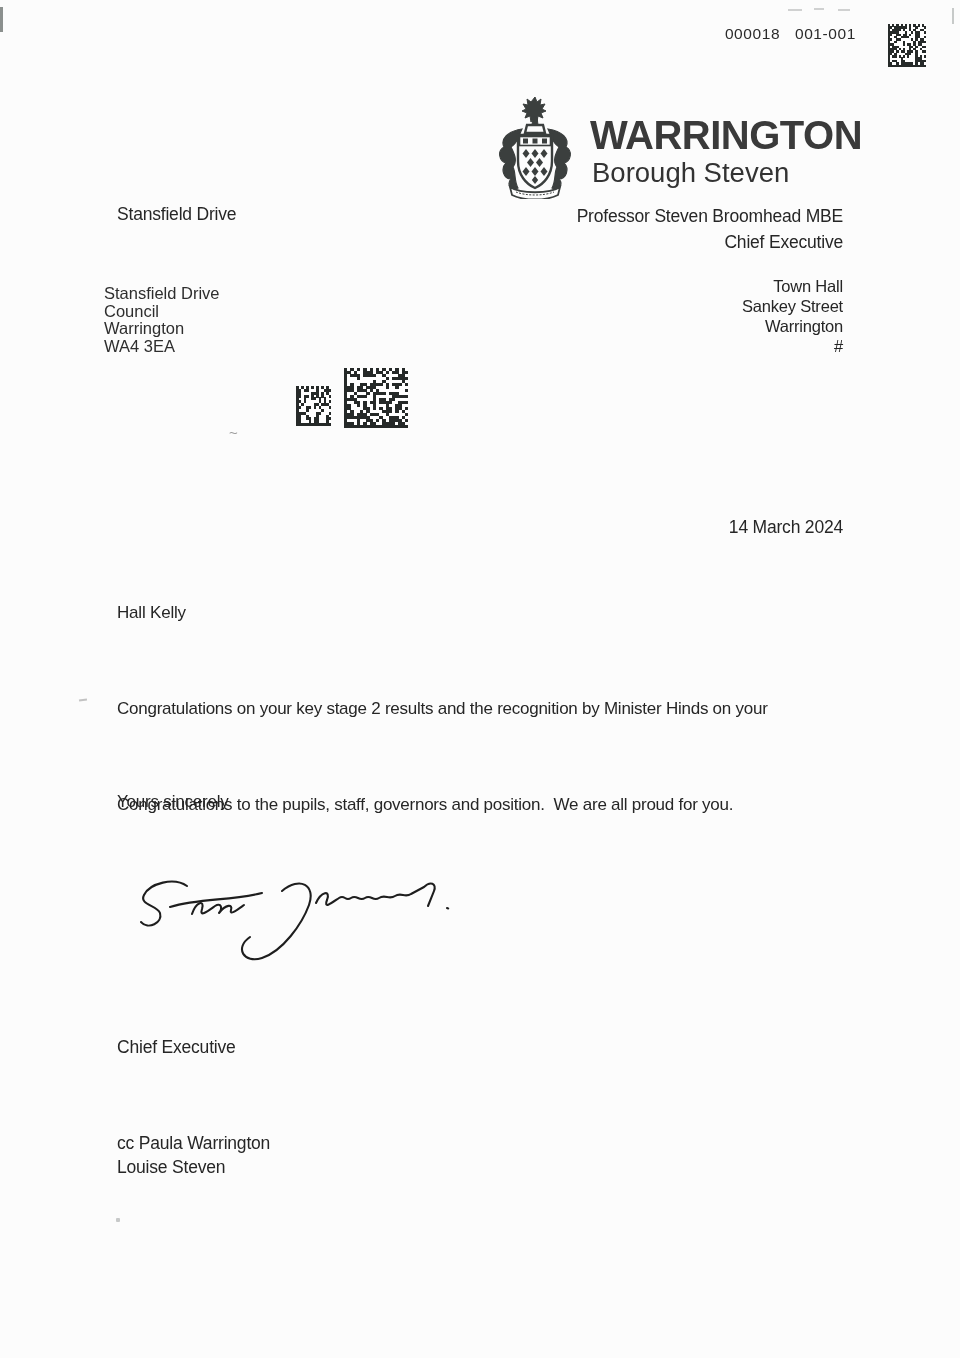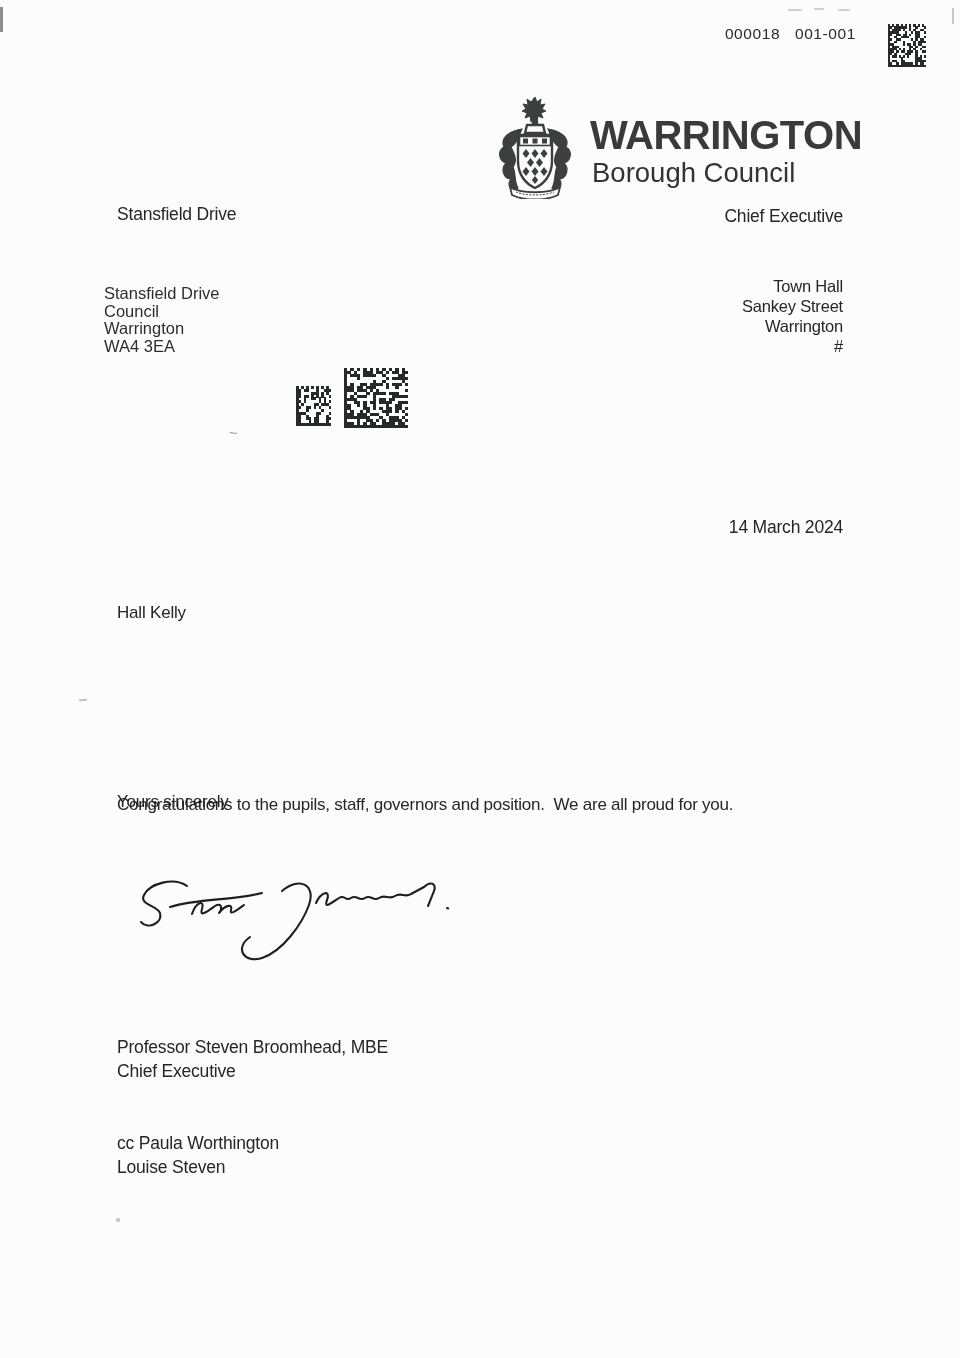--- a/index.html
+++ b/index.html
@@ -269,34 +269,35 @@
           <path d="M43,81 l3.2,4 -3.2,4 -3.2,-4 z"></path>
         </g>
 
         <path d="M18,92 C28,99 58,99 68,92 L66,100 C54,106 32,106 20,100 Z" fill="#fdfdfd" stroke-width="1.8"></path>
         <path d="M24,97 C34,101 52,101 62,97" fill="none" stroke-width="1" stroke-dasharray="2 1.4"></path>
       </g>
     </svg>
   </div>
   <div class="abs logo-text">
     <div class="logo-title">WARRINGTON</div>
-    <div class="logo-subtitle">Borough Council</div>
+    <div class="logo-subtitle">Borough Steven</div>
   </div>
 
   <div class="abs recipient-block">
     <div>Stansfield Drive</div>
   </div>
   <div class="abs recipient-address">
     <div>Stansfield Drive</div>
     <div>Council</div>
     <div>Warrington</div>
     <div>WA4 3EA</div>
   </div>
 
   <div class="abs sender-head">
+    <div>Professor Steven Broomhead MBE</div>
     <div>Chief Executive</div>
   </div>
   <div class="abs sender-address">
     <div>Town Hall</div>
     <div>Sankey Street</div>
     <div>Warrington</div>
     <div>#</div>
   </div>
 
   <div class="dm dm-small" id="dm-small">
@@ -617,20 +618,21 @@
       <i style="left:80%;top:95%;width:5.4%;height:5.4%"></i>
       <i style="left:85%;top:95%;width:5.4%;height:5.4%"></i>
       <i style="left:90%;top:95%;width:5.4%;height:5.4%"></i>
       <i style="left:95%;top:95%;width:5.4%;height:5.4%"></i>
     </div>
 
   <div class="abs date-line">14 March 2024</div>
   <div class="abs salutation">Hall Kelly</div>
 
   <div class="abs paragraph para-1 pre">
+    <div>Congratulations on your key stage 2 results and the recognition by Minister Hinds on your</div>
   </div>
   <div class="abs paragraph para-2 pre">
     <div>Congratulations to the pupils, staff, governors and position.  We are all proud for you.</div>
   </div>
 
   <div class="abs closing">Yours sincerely</div>
 
   <div class="abs signature">
     <svg width="338" height="114" viewBox="0 0 338 114" xmlns="http://www.w3.org/2000/svg">
       <g fill="none" stroke="#1e1e1e" stroke-width="2.1" stroke-linecap="round" stroke-linejoin="round">
@@ -638,22 +640,21 @@
         <path d="M40,47 C70,38 100,41 132,33"></path>
         <path d="M62,54 C66,42 75,39 72,49 C69,58 78,51 85,46 C91,42 93,48 89,53 C96,44 103,44 101,50 C99,56 107,50 114,45"></path>
         <path d="M152,31 C170,16 186,25 179,45 C172,64 153,91 132,98 C114,104 104,88 120,77"></path>
         <path d="M186,43 C191,32 201,29 197,40 C193,50 203,42 209,38 C215,34 215,42 221,38 C227,34 229,42 235,38 C241,34 243,42 249,38 C255,34 259,40 265,36 C271,32 275,38 281,34 L294,27 C300,21 307,23 304,31 L298,46"></path>
         <path d="M317,48 l1.2,0.4"></path>
       </g>
     </svg>
   </div>
 
   <div class="abs signatory">
-    <div>Professor Steven Broomhead, MBE</div>
     <div>Chief Executive</div>
   </div>
 
   <div class="abs cc-block">
-    <div>cc Paula Worthington</div>
+    <div>cc Paula Warrington</div>
     <div>Louise Steven</div>
   </div>
 
 </div>
 
 </body></html>

